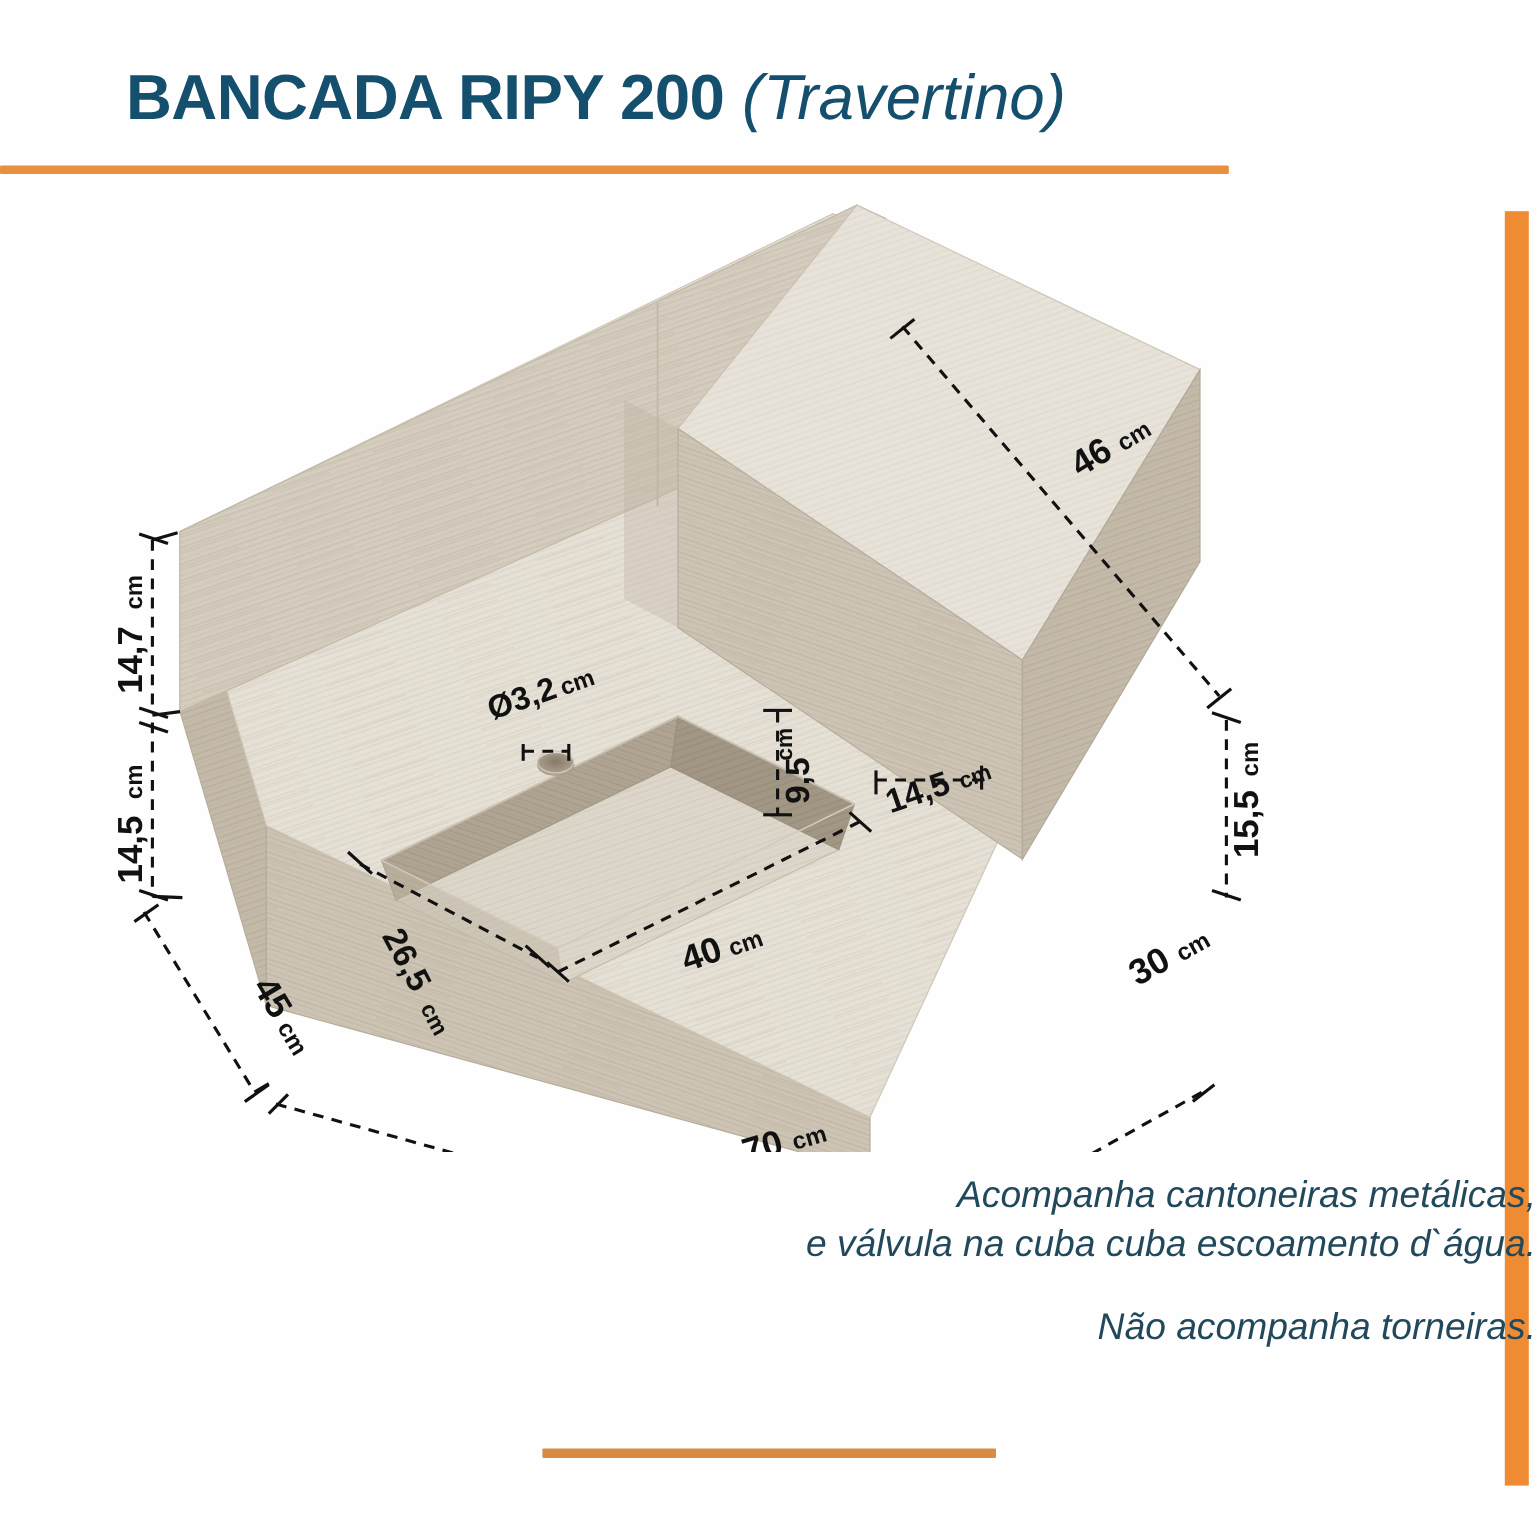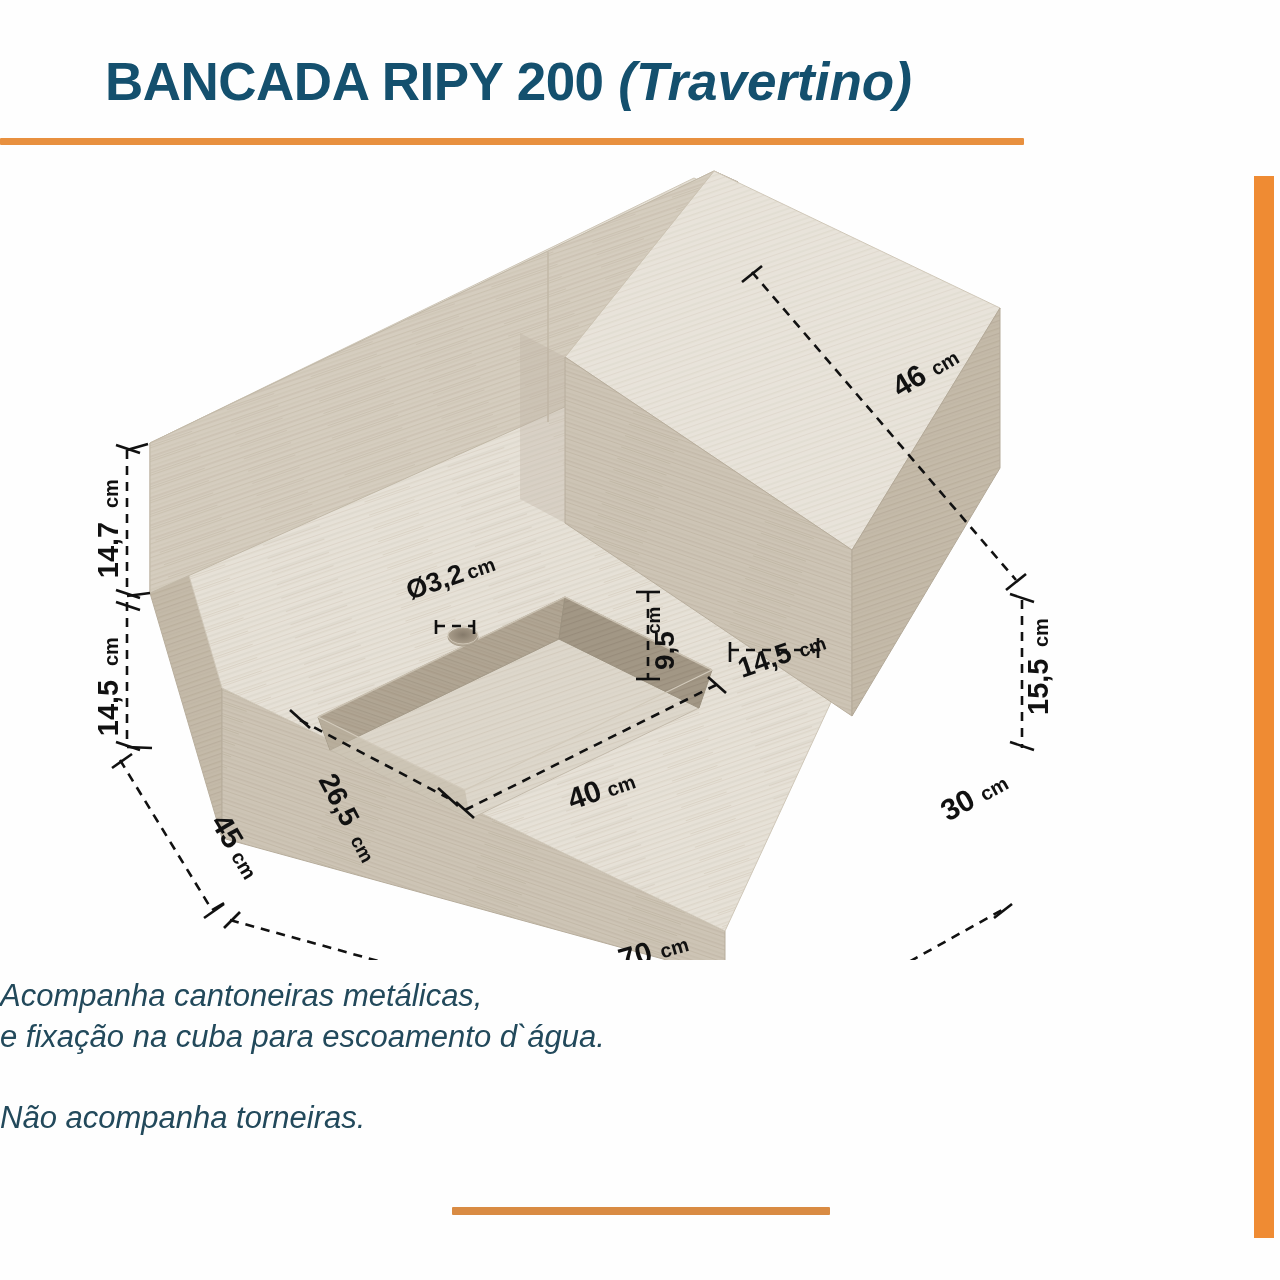--- a/index.html
+++ b/index.html
@@ -26,21 +26,21 @@
     position: absolute;
     left: 105px; top: 0;
     font-size: 53px;
     font-weight: bold;
     color: #14506e;
     letter-spacing: -0.5px;
     white-space: nowrap;
     line-height: 1;
   }
   #page-title .material {
-    font-weight: bold;
+    font-weight: normal;
     font-style: italic;
     letter-spacing: 0px;
   }
   #title-rule {
     position: absolute;
     left: 0; top: 83px;
     width: 1024px;
     height: 7px;
     background: #e8903f;
     border-radius: 1px;
@@ -70,27 +70,27 @@
     width: 1280px;
     height: 810px;
   }
   #diagram svg { display: block; }
 
   
   #caption {
     position: absolute;
     left: 0; top: 975px;
     width: 1280px;
-    text-align: left;
+    text-align: right;
     color: #22495b;
     font-style: italic;
     font-size: 31px;
     line-height: 1.33;
   }
-  #caption .para2 { margin-top: 40px; }
+  #caption .para2 { margin-top: 28px; }
   #caption .line { display: block; white-space: nowrap; }
 </style>
 </head>
 <body>
 
 <div id="page">
 
   <div id="title-block">
     <div id="page-title"><span>BANCADA RIPY 200</span><span class="material">&nbsp;<span>(Travertino)</span></span></div>
     <div id="title-rule"></div>
@@ -359,20 +359,20 @@
         <text x="0" y="0" font-size="29">15,5</text>
         <text x="68" y="0" font-size="20">cm</text>
       </g>
     </g>
   </svg>
   </div>
 
   <div id="caption">
     <div class="para1">
       <span class="line">Acompanha cantoneiras metálicas,</span>
-      <span class="line">e fixação na cuba para escoamento d`água.</span>
+      <span class="line">e válvula na cuba cuba escoamento d`água.</span>
     </div>
     <div class="para2">
       <span class="line">Não acompanha torneiras.</span>
     </div>
   </div>
 
 </div>
 
 </body></html>

